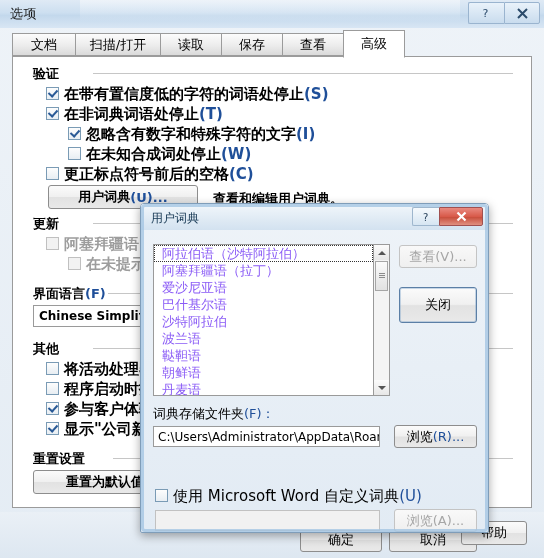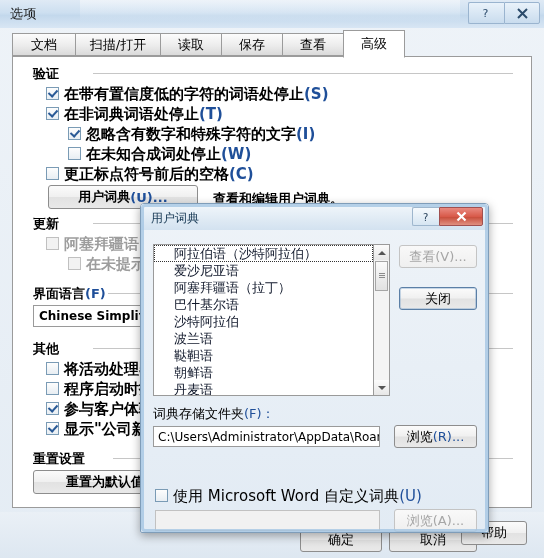--- a/index.html
+++ b/index.html
@@ -253,23 +253,23 @@
     left: 12px; top: 14px;
     width: 221px; height: 152px;
     background: #fff;
     border: 1px solid #9a9a9a;
     box-sizing: border-box;
     overflow: hidden;
   }
   .list-item {
     height: 17px;
     line-height: 17px;
-    padding-left: 20px;
+    padding-left: 8px;
     font-size: 13px;
-    color: #0f172a;
+    color: #8b5cf6;
     white-space: nowrap;
     cursor: pointer;
     box-sizing: border-box;
   }
   .list-item.sel {
     outline: 1px dotted #333;
     outline-offset: -1px;
   }
   .scrollbar {
     position: absolute;
@@ -498,22 +498,22 @@
             <path d="M2.5,1.5 L10.5,9.5 M10.5,1.5 L2.5,9.5" stroke="#ffffff" stroke-width="2.2" fill="none"></path>
           </svg>
         </div>
       </div>
     </div>
 
     <div class="dlg-body">
 
       <div class="listbox">
         <div class="list-item sel">阿拉伯语（沙特阿拉伯）</div>
+        <div class="list-item">阿塞拜疆语（拉丁）</div>
         <div class="list-item">爱沙尼亚语</div>
-        <div class="list-item">阿塞拜疆语（拉丁）</div>
         <div class="list-item">巴什基尔语</div>
         <div class="list-item">沙特阿拉伯</div>
         <div class="list-item">波兰语</div>
         <div class="list-item">鞑靼语</div>
         <div class="list-item">朝鲜语</div>
         <div class="list-item">丹麦语</div>
 
       </div>
 
       <div class="scrollbar">
@@ -525,21 +525,21 @@
           </div>
         <div class="sb-arrow down">
             <span class="tri-down"></span>
           </div>
       </div>
 
       <div class="dlg-btn dis" style="left:258px;top:15px;width:78px;height:23px;">
         <span>查看</span>
           <span class="acc">(V)...</span>
       </div>
-      <div class="dlg-btn default" style="left:258px;top:57px;width:78px;height:23px;">
+      <div class="dlg-btn default" style="left:258px;top:57px;width:78px;height:36px;">
         <span>关闭</span>
       </div>
 
       <div class="dlg-lower-label" style="left:12px;top:175px;">
         <span>词典存储文件夹</span><span class="acc">(F)：</span>
       </div>
       <div class="textbox" style="left:12px;top:196px;width:227px;height:21px;">C:\Users\Administrator\AppData\Roaming\ABB</div>
       <div class="dlg-btn" style="left:253px;top:195px;width:83px;height:23px;">
         <span>浏览</span>
           <span class="acc">(R)...</span>

